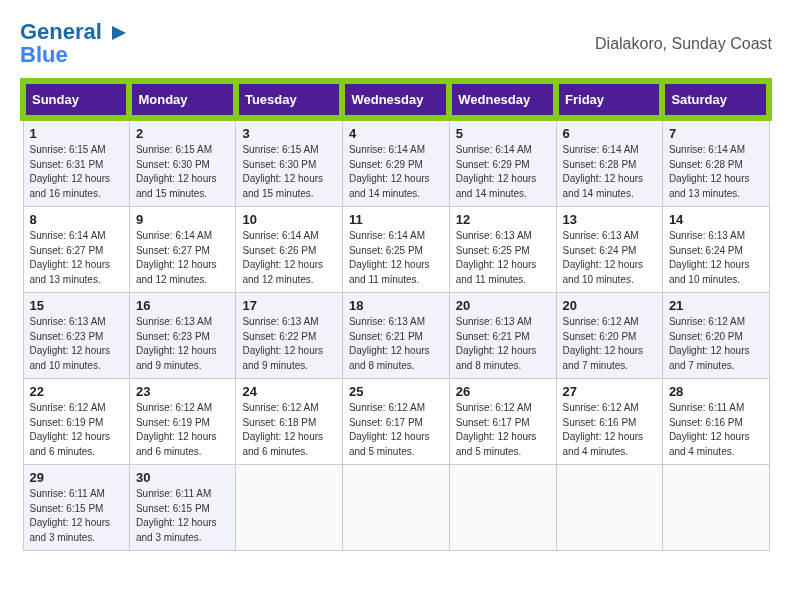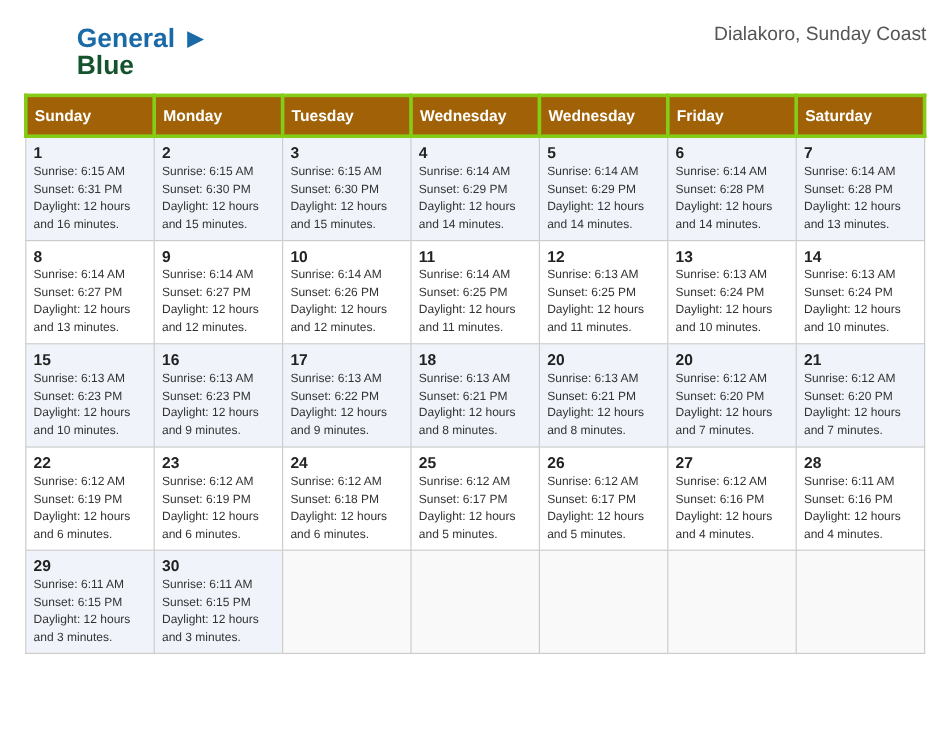--- a/index.html
+++ b/index.html
@@ -6,23 +6,22 @@
     body {
       font-family: Arial, sans-serif;
       background: #fff;
       width: 792px;
       min-height: 612px;
       padding: 20px;
     }
     .header {
       display: flex;
       justify-content: space-between;
-      align-items: flex-start;
+      align-items: center;
       margin-bottom: 10px;
-      margin-left: 44px;
     }
     .logo {
       display: flex;
       flex-direction: column;
       align-items: flex-start;
     }
     .logo-text {
       font-size: 22px;
       font-weight: bold;
       color: #333;
@@ -40,27 +39,27 @@
     .subtitle {
       font-size: 16px;
       color: #555;
     }
     .calendar {
       width: 100%;
       border-collapse: collapse;
       font-size: 11px;
     }
     .calendar thead th {
-      background-color: #a16207;
+      background-color: #4c1d95;
       color: #fff;
       padding: 8px 6px;
       text-align: left;
       font-size: 13px;
       font-weight: bold;
-      border: 3px solid #84cc16;
+      border: 6px solid #84cc16;
     }
     .calendar tbody td {
       border: 1px solid #ccc;
       vertical-align: top;
       padding: 5px 6px;
       width: 107px;
       min-height: 80px;
       background: #fff;
     }
     .calendar tbody tr:nth-child(odd) td {
@@ -92,21 +91,21 @@
   <div class="logo">
     <div style="display:flex;align-items:center;">
       <span class="logo-text">
         <span class="blue">General</span>
         <svg width="18" height="18" viewBox="0 0 18 18" style="vertical-align:middle;margin-left:2px;">
           <polygon points="2,2 16,9 2,16" fill="#1a6aa8"></polygon>
         </svg>
       </span>
     </div>
     <div style="display:flex;align-items:center;margin-top:-2px;">
-      <span style="font-size:22px;font-weight:bold;color:#14532d;">Blue</span>
+      <span style="font-size:22px;font-weight:bold;color:#3b82f6;">Blue</span>
     </div>
   </div>
   <div class="title-section">
     <div class="subtitle">Dialakoro, Sunday Coast</div>
   </div>
 </div>
 
 <table class="calendar">
   <thead>
     <tr>

